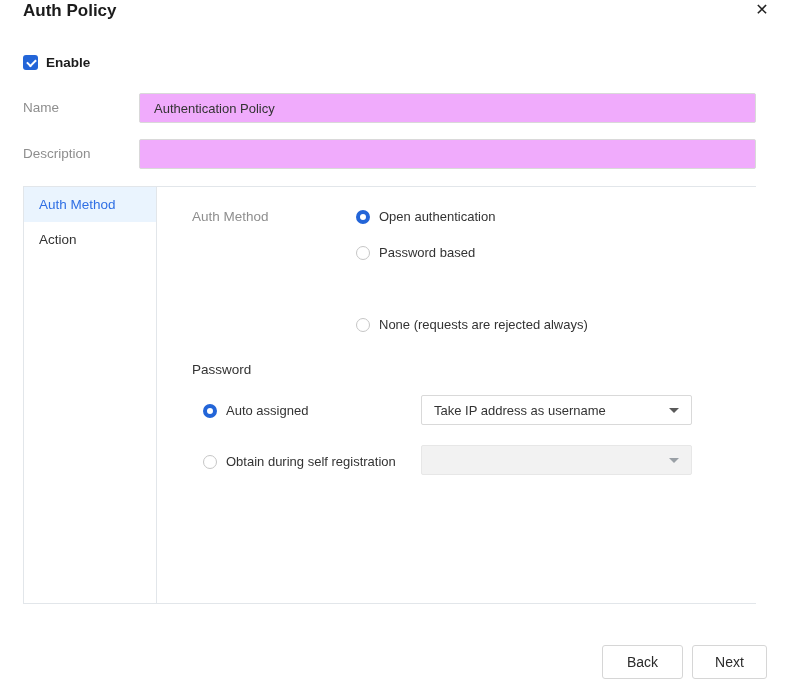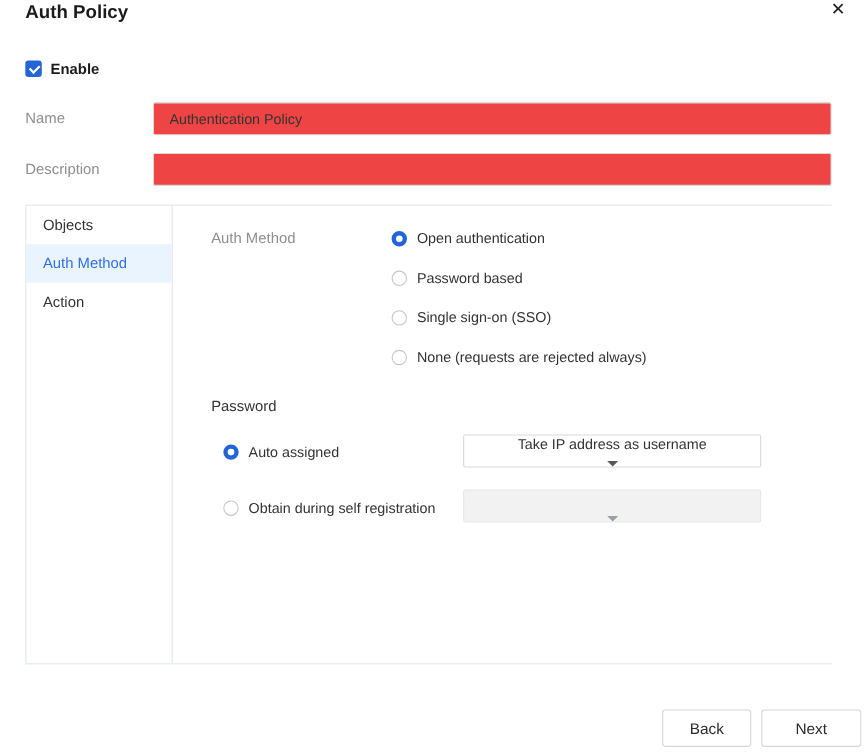--- a/index.html
+++ b/index.html
@@ -15,21 +15,21 @@
   .checkbox { width: 15px; height: 15px; background: #2365d8; border-radius: 3px; position: relative; flex: 0 0 auto; }
   .checkbox::after { content: ""; position: absolute; left: 3.5px; top: 3.5px; width: 7px; height: 4px;
     border-left: 2px solid #fff; border-bottom: 2px solid #fff; transform: rotate(-45deg); }
   .enable-label { margin-left: 8px; font-size: 13.5px; font-weight: bold; color: #1b1b1b; }
 
   
   .field-label { position: absolute; left: 23px; font-size: 13.5px; color: #8e8e8e; line-height: 16px; }
   .lbl-name { top: 100px; }
   .lbl-desc { top: 146px; }
   .text-input { position: absolute; left: 139px; width: 617px; height: 30px; border: 1px solid #d9d9d9; border-radius: 2px;
-    font-family: inherit; font-size: 13px; color: #333; padding: 0 14px; outline: none; background: #ef4444; }
+    font-family: inherit; font-size: 13px; color: #333; padding: 0 14px; outline: none; background: #f0abfc; }
   .inp-name { top: 93px; }
   .inp-desc { top: 139px; }
 
   
   .panel { position: absolute; left: 23px; top: 186px; width: 733px; height: 418px;
     border-top: 1px solid #e2e6ea; border-bottom: 1px solid #e2e6ea; }
   .sidebar { position: absolute; left: 0; top: 0; width: 134px; height: 100%;
     border-left: 1px solid #e2e6ea; border-right: 1px solid #e2e6ea; }
   .tab-item { height: 35px; line-height: 35px; padding-left: 15px; font-size: 13.5px; color: #333; cursor: pointer; }
   .tab-item.active { background: #eaf4fe; color: #2f6fe4; }
@@ -46,73 +46,68 @@
   .radio-row .radio-label { margin-left: 9px; font-size: 13px; color: #333; line-height: 18px; }
 
   .r0 { left: 198px; top: 21px; }
   .r1 { left: 198px; top: 57px; }
   .r2 { left: 198px; top: 93px; }
   .r3 { left: 198px; top: 129px; text-align: right; }
   .u0 { left: 45px; top: 215px; }
   .u1 { left: 45px; top: 266px; }
 
   .dropdown { position: absolute; width: 271px; height: 30px; border: 1px solid #d9d9d9; border-radius: 2px; background: #fff;
-    display: flex; align-items: center; padding: 0 12px; font-size: 13px; color: #333; cursor: pointer; flex-direction: column; }
+    display: flex; align-items: center; padding: 0 12px; font-size: 13px; color: #333; cursor: pointer; }
   .dd1 { left: 263px; top: 208px; }
   .dd2 { left: 263px; top: 258px; }
   .dropdown.disabled { background: #f2f2f2; border-color: #e7e7e7; cursor: default; }
   .dd-value { flex: 1 1 auto; white-space: nowrap; overflow: hidden; }
   .caret { width: 0; height: 0; border-left: 5px solid transparent; border-right: 5px solid transparent;
     border-top: 5px solid #5a5a5a; flex: 0 0 auto; }
   .dropdown.disabled .caret { border-top-color: #9aa0a6; }
 
   
   .btn { position: absolute; height: 34px; background: #fff; border: 1px solid #d6d6d6; border-radius: 3px;
     font-family: inherit; font-size: 14px; color: #2b2b2b; cursor: pointer; }
   .btn-back { left: 602px; top: 645px; width: 81px; }
-  .btn-next { left: 692px; top: 645px; width: 91px; }
+  .btn-next { left: 692px; top: 645px; width: 75px; }
 </style>
 </head>
 <body>
 
 <div class="dlg-title">Auth Policy</div>
 <div class="close-btn">✕</div>
 
 <div class="enable-row">
   <span class="checkbox"></span>
   <span class="enable-label">Enable</span>
 </div>
 
 <div class="field-label lbl-name">Name</div>
 <input class="text-input inp-name" type="text" value="Authentication Policy" style="">
 
 <div class="field-label lbl-desc">Description</div>
 <input class="text-input inp-desc" type="text" value="" style="">
 
 <div class="panel">
   <div class="sidebar">
-    <div class="tab-item">Objects</div>
     <div class="tab-item active">Auth Method</div>
     <div class="tab-item">Action</div>
   </div>
 
   <div class="content">
     <div class="section-label auth-label">Auth Method</div>
 
     <div class="radio-row r0">
       <span class="radio selected"></span>
       <span class="radio-label">Open authentication</span>
     </div>
     <div class="radio-row r1">
       <span class="radio"></span>
       <span class="radio-label">Password based</span>
-    </div>
-    <div class="radio-row r2">
-      <span class="radio"></span>
-      <span class="radio-label">Single sign-on (SSO)</span>
     </div>
     <div class="radio-row r3">
       <span class="radio"></span>
       <span class="radio-label">None (requests are rejected always)</span>
     </div>
 
     <div class="section-label username-label">Password</div>
 
     <div class="radio-row u0">
       <span class="radio selected"></span>

